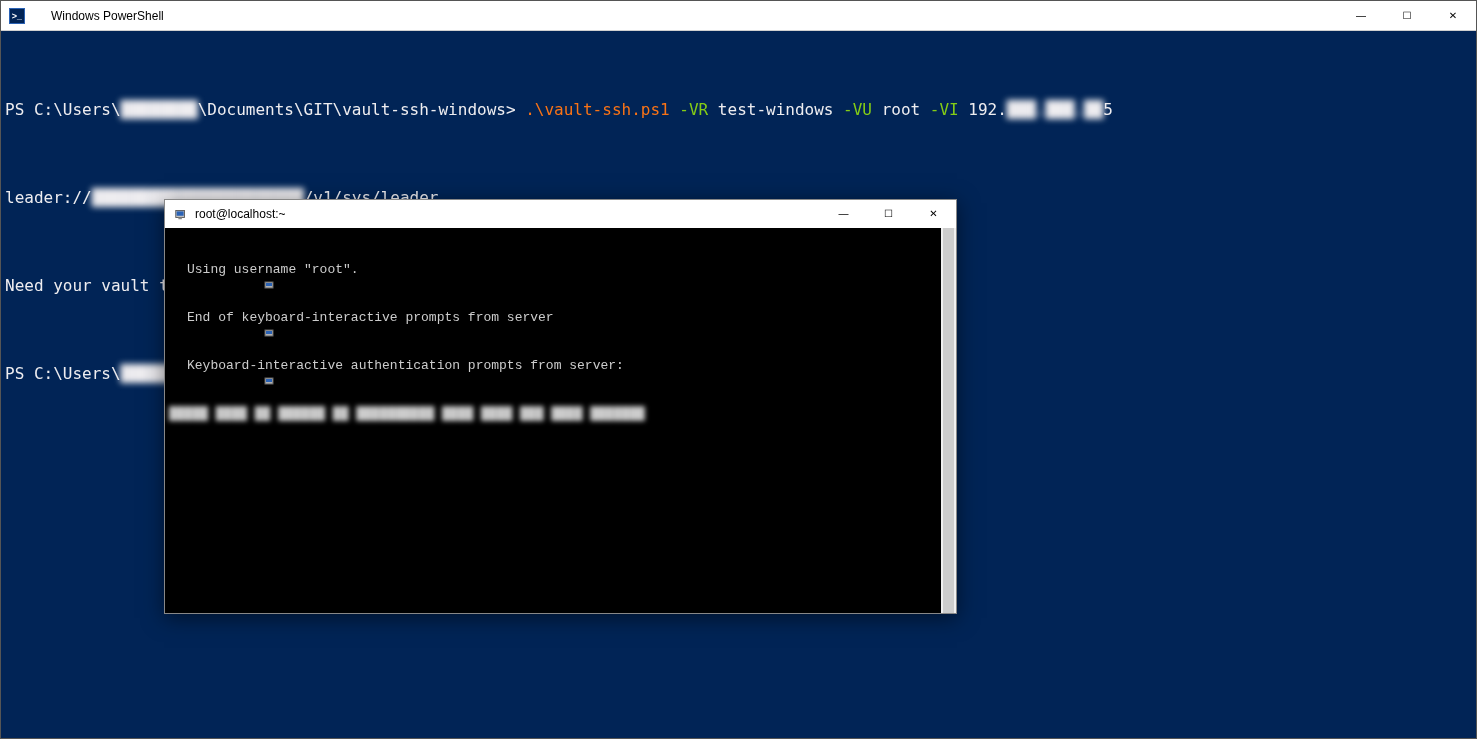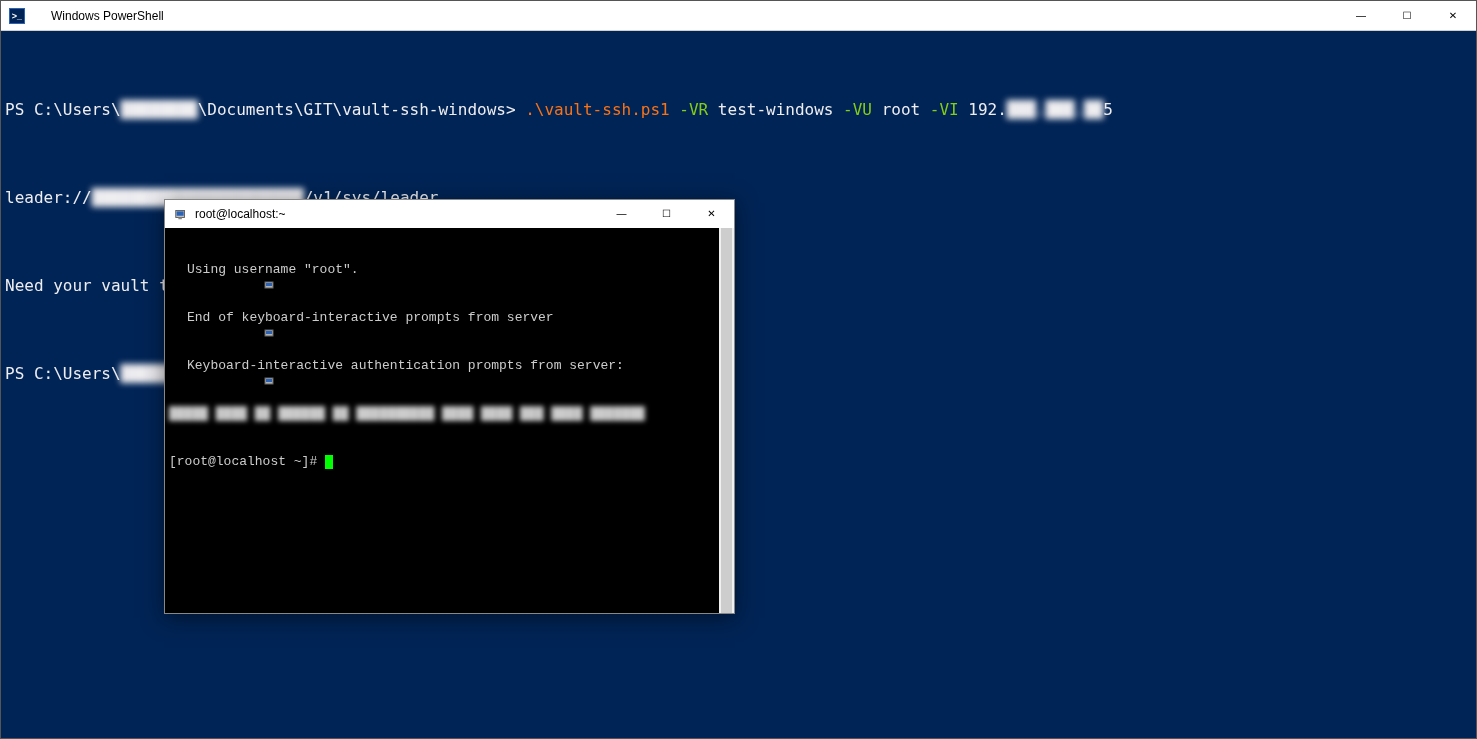--- a/index.html
+++ b/index.html
@@ -71,21 +71,21 @@
   .blur {
     filter: blur(3px);
     user-select: none;
   }
 
   
   .putty-window {
     position: absolute;
     left: 163px;
     top: 168px;
-    width: 571px;
+    width: 793px;
     height: 415px;
     background: #000;
     border: 1px solid #888888;
     box-shadow: 0 4px 20px rgba(0,0,0,.5);
     display: flex;
     flex-direction: column;
   }
   .putty-titlebar {
     height: 28px;
     background: #ffffff;
@@ -216,23 +216,20 @@
             <svg viewBox="0 0 14 14">
                 <rect x="2" y="3" width="8" height="6" fill="#b0b0b0" stroke="#666"></rect>
                 <rect x="3" y="4" width="6" height="3" fill="#2a62b5"></rect>
               </svg>
           </span>
           <span>Keyboard-interactive authentication prompts from server:</span>
         </div>
         <div class="putty-line">
           <span class="blur-sm">█████ ████ ██ ██████ ██ ██████████ ████ ████ ███ ████ ███████</span>
         </div>
-        <div class="putty-line">
-          <span>[root@localhost ~]# </span><span class="cursor-block"></span>
-        </div>
 
         <div class="putty-scrollbar">
           <div class="thumb"></div>
         </div>
       </div>
     </div>
     
   </div>
 </div>
 

